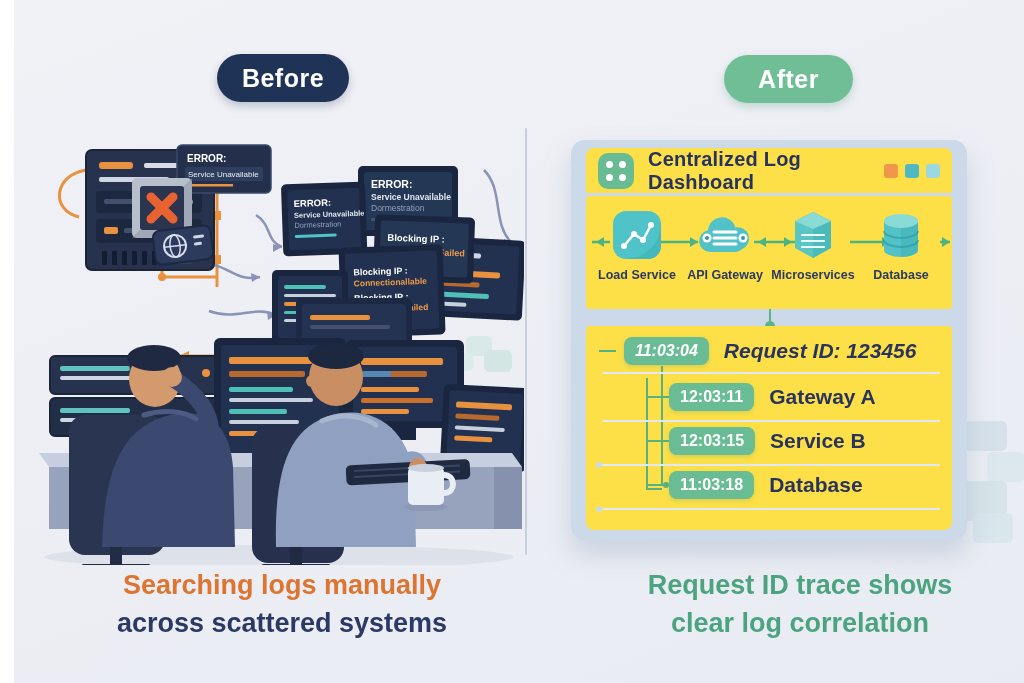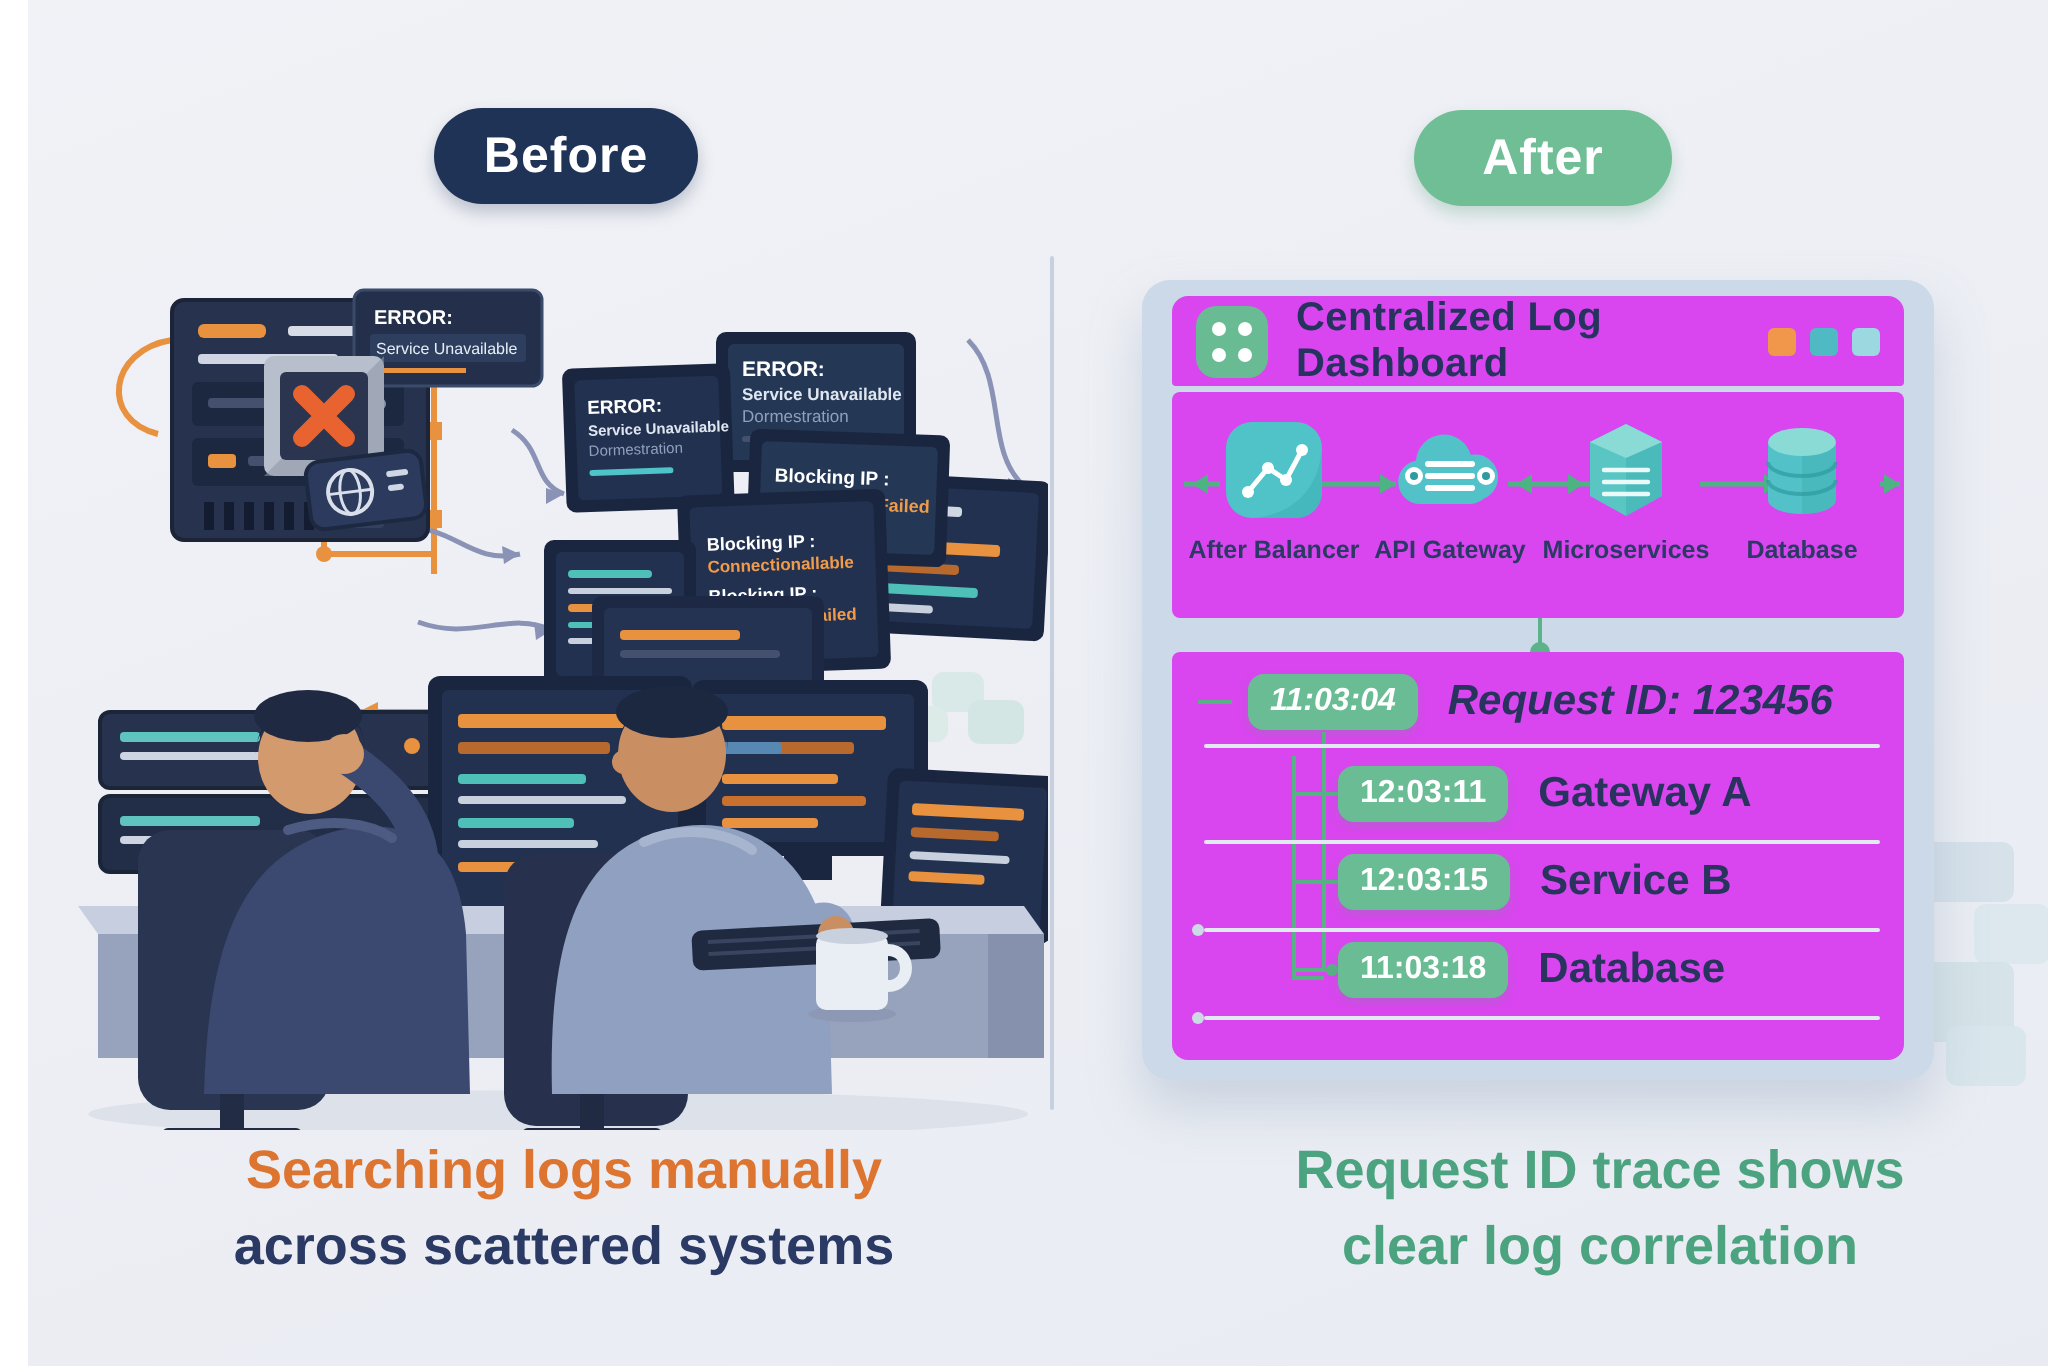--- a/index.html
+++ b/index.html
@@ -3,34 +3,34 @@
 <meta charset="utf-8">
 <style>
   html,body{margin:0;padding:0;}
   body{font-family:"Liberation Sans",sans-serif;}
   .stage{position:relative;width:1024px;height:683px;overflow:hidden;
          background:linear-gradient(160deg,#f1f2f6 0%,#eceef4 55%,#e8ecf2 100%);margin-left:14px;}
   .pill{position:absolute;display:flex;align-items:center;justify-content:center;
         color:#fff;font-weight:700;font-size:25px;border-radius:24px;letter-spacing:.5px;}
   .pill-before{left:203px;top:54px;width:132px;height:48px;background:#1e3356;
         box-shadow:0 4px 8px rgba(30,51,86,.25);}
-  .pill-after{left:693px;top:55px;width:129px;height:48px;background:#6fbe96;
+  .pill-after{left:710px;top:55px;width:129px;height:48px;background:#6fbe96;
         box-shadow:0 4px 8px rgba(90,160,125,.3);text-align:right;}
   .vdivider{position:absolute;left:511px;top:128px;width:2px;height:427px;
         background:#b9c6d7;opacity:.75;border-radius:2px;}
   .decor{position:absolute;border-radius:6px;}
   .caption{position:absolute;top:566px;text-align:center;font-weight:700;font-size:27px;line-height:38px;}
   .cap-left{left:40px;width:456px;}
   .cap-left .l1{color:#dd7430;}
   .cap-left .l2{color:#2b3a64;}
   .cap-right{left:560px;width:452px;color:#4ba47f;}
   
   .card{position:absolute;left:557px;top:140px;width:396px;height:400px;border-radius:14px;
         background:#ccd9e8;box-shadow:0 14px 26px rgba(140,160,185,.35);}
-  .panel{position:absolute;background:#d946ef;border-radius:4px;}
+  .panel{position:absolute;background:#fde047;border-radius:4px;}
   .hdr{left:15px;top:8px;width:366px;height:45px;border-radius:8px 8px 2px 2px;
        display:flex;align-items:center;padding:0 12px;box-sizing:border-box;}
   .appicon{width:36px;height:36px;border-radius:10px;background:#68bb92;position:relative;flex:0 0 auto;}
   .appicon i{position:absolute;width:7px;height:7px;border-radius:50%;background:#fff;}
   .appicon i:nth-child(1){left:8px;top:8px;}.appicon i:nth-child(2){right:8px;top:8px;}
   .appicon i:nth-child(3){left:8px;bottom:8px;}.appicon i:nth-child(4){right:8px;bottom:8px;}
   .hdr-title{flex:1;margin-left:14px;color:#27335f;font-size:20px;font-weight:800;letter-spacing:.2px;}
   .win-dots{display:flex;gap:7px;}
   .win-dots span{width:14px;height:14px;border-radius:3px;display:block;}
   .svc-panel{left:15px;top:56px;width:366px;height:113px;}
@@ -345,21 +345,21 @@
         <div class="svc">
           <svg class="ic" width="54" height="54" viewBox="0 0 54 54">
             <rect x="3" y="3" width="48" height="48" rx="13" fill="#4fc3c8"></rect>
             <path d="M51,13 C51,36 36,51 13,51 h25 a13,13 0 0 0 13,-13 Z" fill="#3db0b6" opacity=".6"></path>
             <path d="M14,38 L24,26 L33,32 L41,17" stroke="#ffffff" stroke-width="2.5" fill="none" stroke-linecap="round"></path>
             <circle cx="14" cy="38" r="3" fill="#fff"></circle>
               <circle cx="24" cy="26" r="3" fill="#fff"></circle>
             <circle cx="33" cy="32" r="3" fill="#fff"></circle>
               <circle cx="41" cy="17" r="3" fill="#fff"></circle>
           </svg>
-          <div class="lbl">After Balancer</div>
+          <div class="lbl">Load Service</div>
         </div>
         <div class="svc">
           <svg class="ic" width="62" height="54" viewBox="0 0 62 54">
             <path d="M16,44 a11,11 0 0 1 -2,-21.8 a14,14 0 0 1 27.4,-2.8 a11.5,11.5 0 0 1 6.6,21.9 a12,12 0 0 1 -6,2.7 Z" fill="#52c2c8"></path>
             <path d="M20,24 h22 M20,30 h22 M20,36 h22" stroke="#ffffff" stroke-width="3" stroke-linecap="round"></path>
             <circle cx="13" cy="30" r="4.5" fill="#fff"></circle>
               <circle cx="13" cy="30" r="2" fill="#2f9aa0"></circle>
             <circle cx="49" cy="30" r="4.5" fill="#fff"></circle>
               <circle cx="49" cy="30" r="2" fill="#2f9aa0"></circle>
           </svg>

